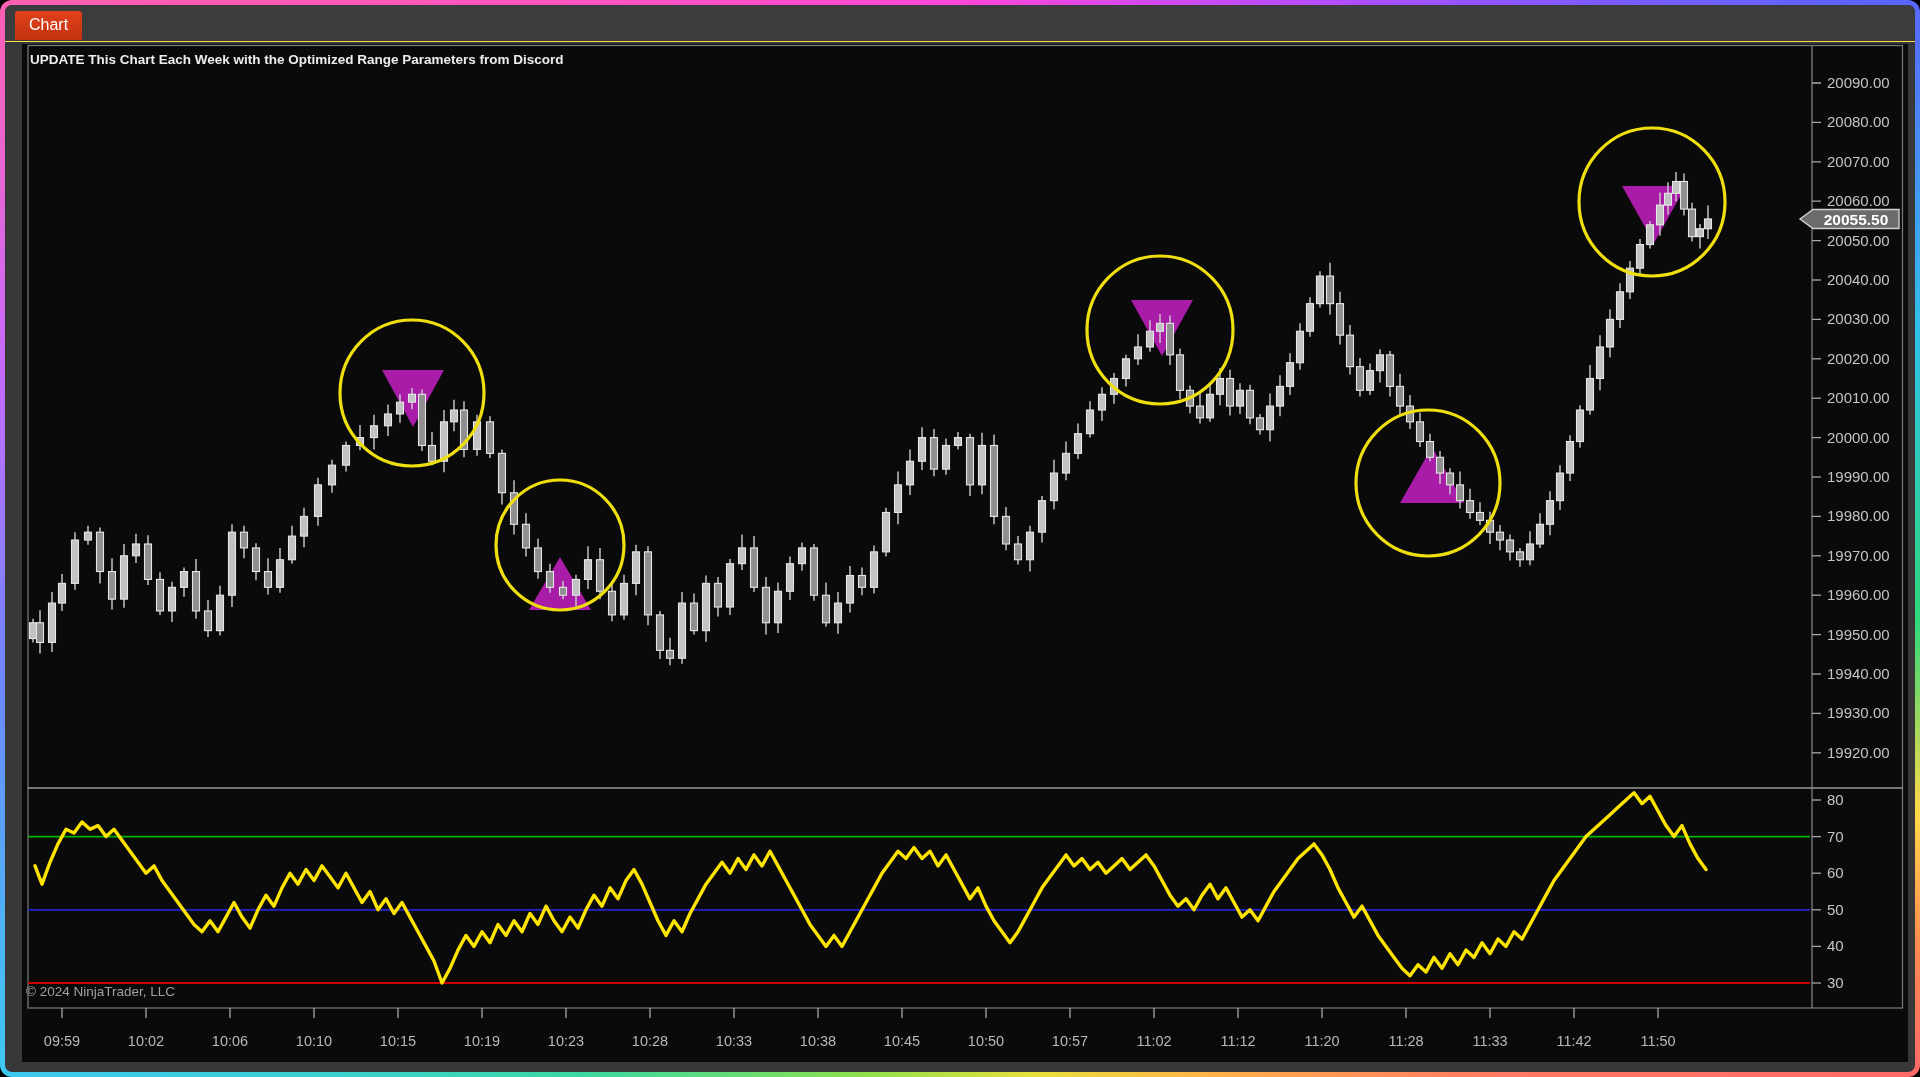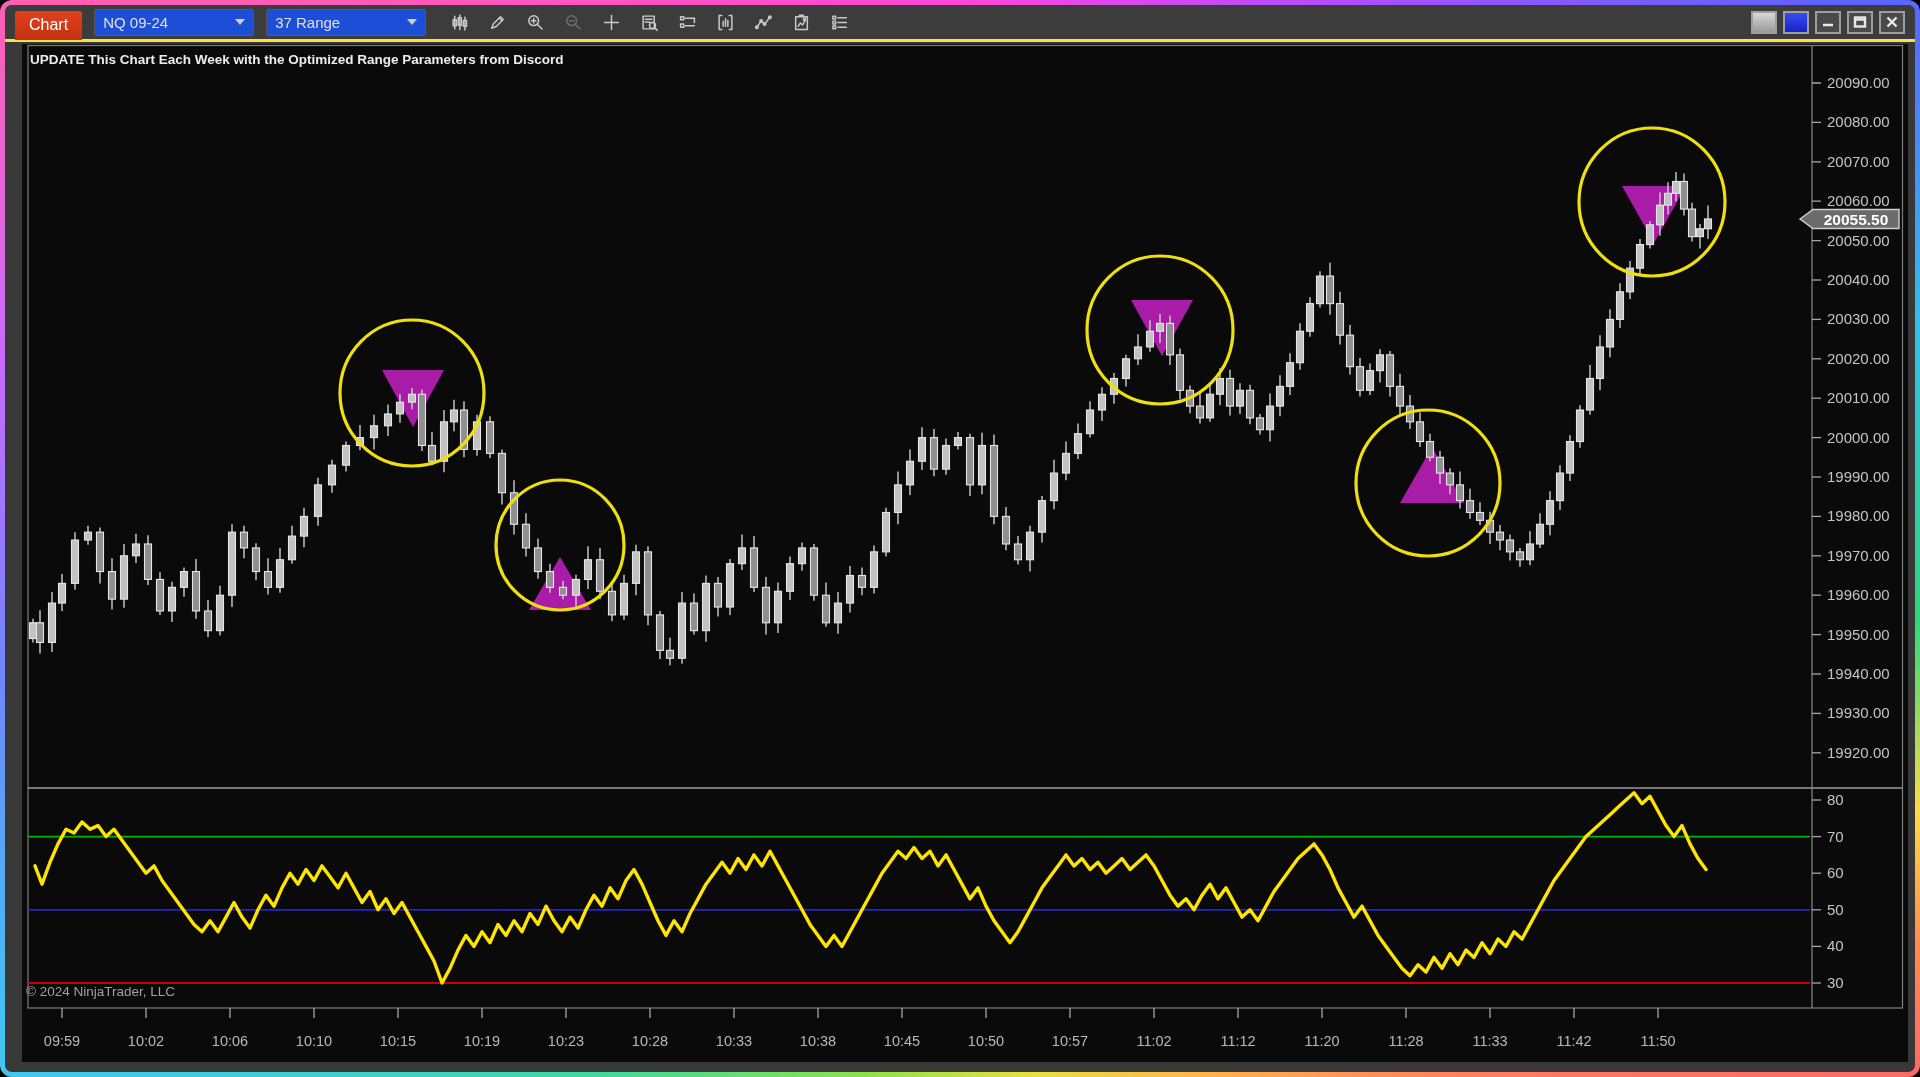--- a/index.html
+++ b/index.html
@@ -4,22 +4,22 @@
 <style>
   html,body{margin:0;padding:0;background:#000;}
   body{width:1920px;height:1077px;overflow:hidden;font-family:"Liberation Sans",sans-serif;}
   .window{position:absolute;inset:0;border-radius:12px;padding:5px;box-sizing:border-box;
     background:conic-gradient(from 0deg at 50% 50%,
       #ff46d8 0deg,#b44dff 35deg,#5a64ff 60deg,#2fc1e8 78deg,#2fd879 95deg,#ffd948 106deg,
       #ff8a50 113deg,#ff6a68 119deg,#ff7a62 135deg,#ffb347 155deg,#e8e03c 172deg,#8fe04a 190deg,
       #3cd8a0 215deg,#3ec8f0 241deg,#6f86ff 262deg,#c66bff 280deg,#ff5fb0 300deg,#ff46d8 360deg);}
   .window-content{position:relative;width:1910px;height:1067px;background:#383838;border-radius:7px;overflow:hidden;}
   
-  .toolbar{position:absolute;left:0;top:0;right:0;height:37px;background:#3c3c3c;border-bottom:3px solid #fde047;
-    display:flex;align-items:center;gap:8px;padding:0 10px;box-sizing:border-box;}
+  .toolbar{position:absolute;left:0;top:0;right:0;height:37px;background:#3c3c3c;border-bottom:1px solid #fde047;
+    display:flex;align-items:center;gap:8px;padding:0 10px;box-sizing:border-box;flex-direction:column;}
   .chart-tab{background:linear-gradient(#e0411b,#c33310);color:#fff;font-size:16px;padding:6px 14px 7px;
     border-radius:3px 3px 0 0;margin-top:6px;align-self:flex-start;line-height:16px;cursor:pointer;}
   .combo{display:flex;align-items:center;justify-content:space-between;width:142px;height:25px;background:#1d4ed8;
     border:1px solid #5a5a5a;border-radius:2px;color:#e0e0e0;font-size:15px;padding:0 8px;margin-left:4px;cursor:pointer;}
   .chev{width:0;height:0;border-left:5px solid transparent;border-right:5px solid transparent;border-top:6px solid #cfcfcf;}
   .iconbar{display:flex;align-items:center;gap:12px;margin-left:12px;}
   .icon-btn{width:26px;height:26px;display:flex;align-items:center;justify-content:center;cursor:pointer;border-radius:3px;}
   .icon-btn svg{stroke:#c9c9c9;fill:none;stroke-width:1.4;stroke-linecap:round;stroke-linejoin:round;}
   .icon-btn.dim svg{opacity:.35;}
   .spacer{flex:1;}

